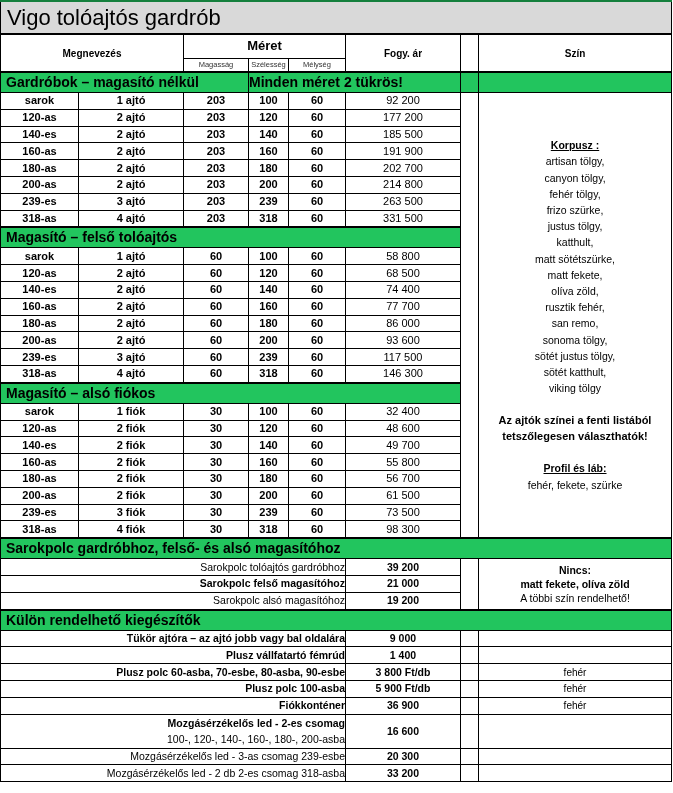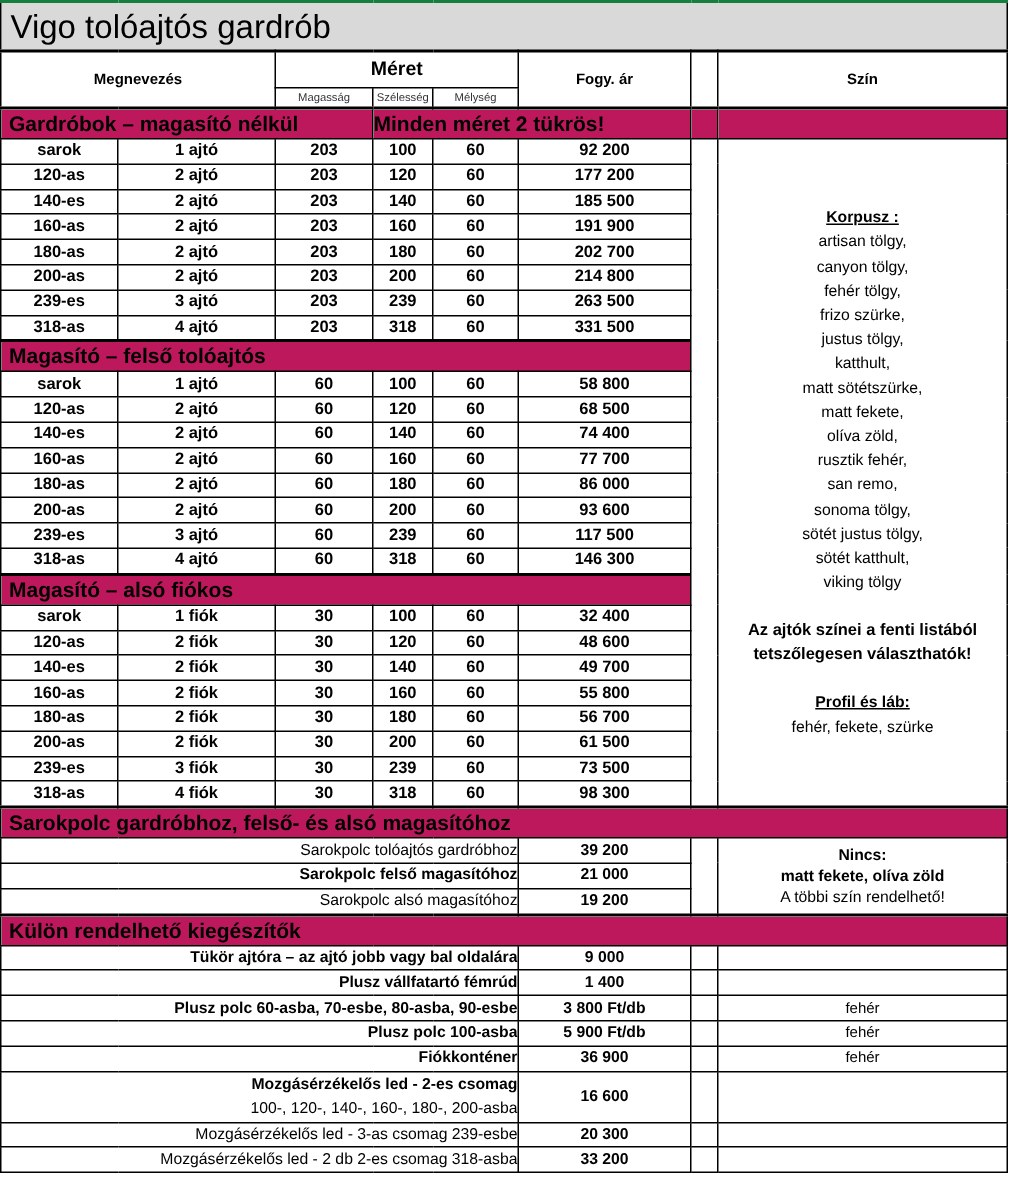--- a/index.html
+++ b/index.html
@@ -5,24 +5,24 @@
   html, body { margin: 0; padding: 0; background: #ffffff; }
   body { width: 673px; height: 793px; overflow: hidden; font-family: "Liberation Sans", sans-serif; color: #000; }
   .sheet { position: relative; width: 671px; height: 793px; }
   table { border-collapse: collapse; table-layout: fixed; width: 671px; position: absolute; left: 0; top: 0; }
   td { border: 1px solid #000; padding: 0; text-align: center; font-size: 11px; font-weight: bold; line-height: 15px; height: 15.8px; overflow: hidden; white-space: nowrap; }
   .title td.t { background: #d9d9d9; font-size: 22px; font-weight: normal; text-align: left; padding-left: 6px; height: 31px; line-height: 31px; border-bottom: 2px solid #000; border-top: 2px solid #15803d; }
   .hdr td { font-size: 10px; }
   .hdr .big { height: 36px; }
   .hdr .sub { font-size: 7.5px; font-weight: normal; color: #333; height: 11px; line-height: 11px; margin-top: 39px; }
   .hdr .meret { height: 20px; line-height: 20px; font-size: 13px; }
-  .sec td { background: #be185d; font-size: 14px; height: 19px; line-height: 19px; text-align: left; padding-left: 5px; border-top: 2px solid #000; }
+  .sec td { background: #22c55e; font-size: 14px; height: 19px; line-height: 19px; text-align: left; padding-left: 5px; border-top: 2px solid #000; }
   .sec td.note { text-align: left; padding-left: 0; }
   .sec td.blank { padding-left: 0; }
-  .price { font-weight: bold; font-family: "Liberation Sans", sans-serif; }
+  .price { font-weight: normal; font-family: "Liberation Sans", sans-serif; }
   .szin { vertical-align: middle; white-space: normal; font-weight: normal; font-size: 10.5px; line-height: 16.2px; border-radius: 32px; }
   .szin .u { text-decoration: underline; font-weight: bold; }
   .szin .b { font-weight: bold; font-size: 11px; line-height: 16px; }
   .acc td.l { text-align: right; padding-left: 10px; }
   .acc td { font-size: 10.5px; }
   .acc td.c { font-weight: normal; font-size: 10px; }
   .nincs { white-space: normal; font-size: 9.5px; line-height: 14px; vertical-align: middle; }
   .nincs .u { }
   .nincs .n { font-weight: normal; }
   .tall td { height: 33px; }

